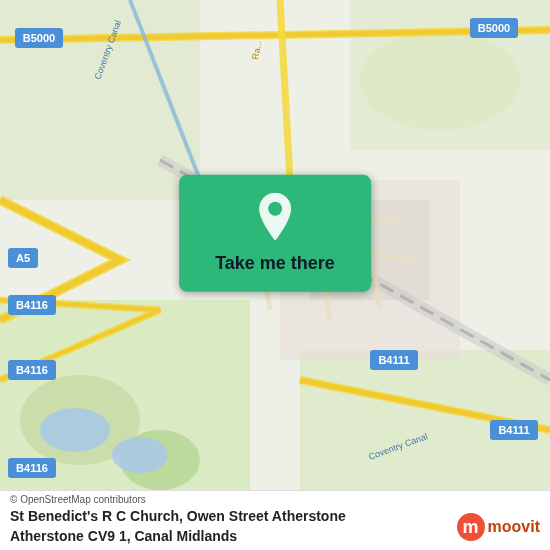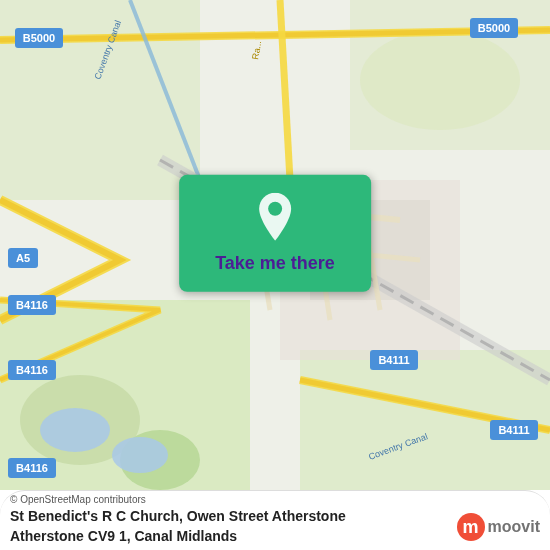--- a/index.html
+++ b/index.html
@@ -33,21 +33,21 @@
       left: 50%;
       transform: translate(-50%, -60%);
       display: flex;
       flex-direction: column;
       align-items: center;
       gap: 0;
     }
 
     #take-me-there-btn {
       background-color: #2db87a;
-      color: #4c1d95;
+      color: #0f172a;
       border: none;
       border-radius: 8px;
       padding: 18px 36px;
       font-size: 18px;
       font-weight: bold;
       cursor: pointer;
       display: flex;
       flex-direction: column;
       align-items: center;
       gap: 12px;
@@ -63,21 +63,20 @@
     #footer {
       width: 550px;
       height: 60px;
       background: white;
       border-top: 1px solid #ddd;
       display: flex;
       flex-direction: column;
       justify-content: center;
       padding: 4px 10px;
       position: relative;
-      border-radius: 25px;
     }
 
     #osm-credit {
       font-size: 10px;
       color: #555;
       margin-bottom: 2px;
     }
 
     #location-info {
       font-size: 13px;
@@ -111,21 +110,21 @@
       height: 28px;
       border-radius: 50%;
       display: flex;
       align-items: center;
       justify-content: center;
     }
 
     .moovit-text {
       font-size: 16px;
       font-weight: bold;
-      color: #737373;
+      color: #c2410c;
     }
   </style>
 </head>
 <body>
 
 <div id="map-container">
   <svg id="map-svg" viewBox="0 0 550 490" xmlns="http://www.w3.org/2000/svg">
 
     <rect width="550" height="490" fill="#eef0e8"></rect>
 

